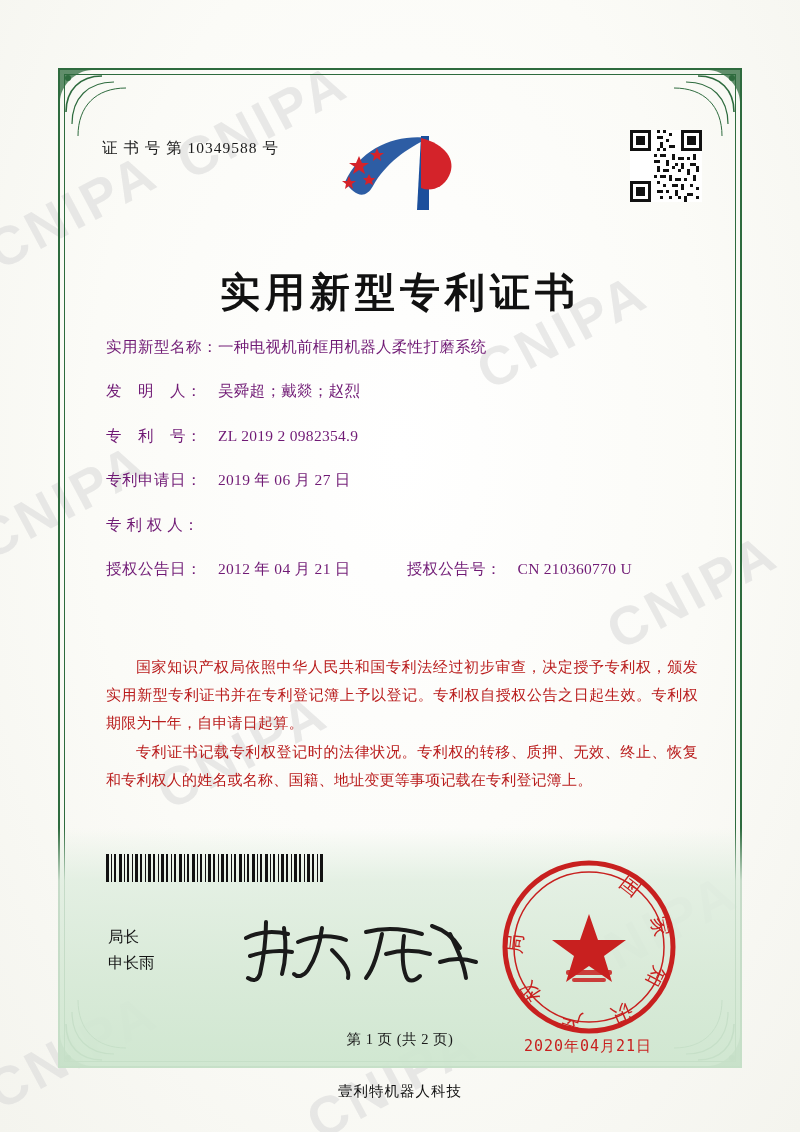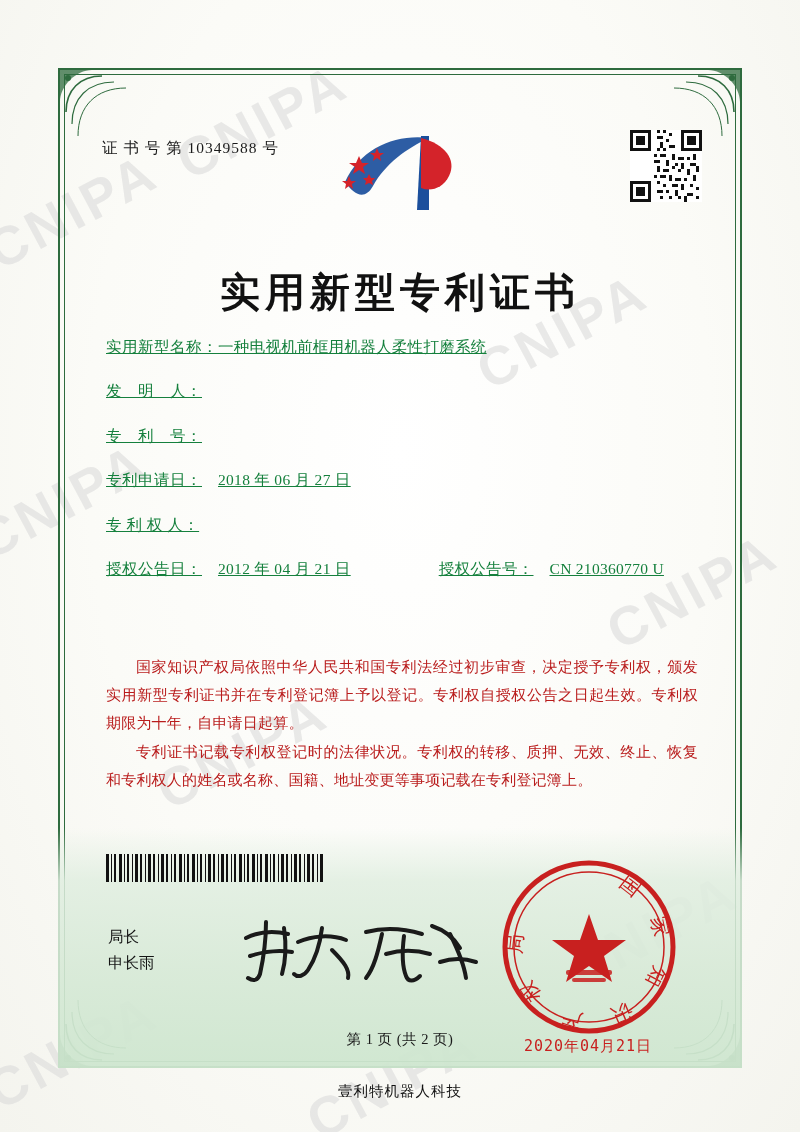--- a/index.html
+++ b/index.html
@@ -115,41 +115,40 @@
     color: #111;
     font-family: "DejaVu Serif", "Liberation Serif", serif;
     margin-top: 27px;
   }
   .fields {
     position: absolute;
     left: 48px;
     top: 268px;
     right: 44px;
     font-size: 15.5px;
-    color: #15803d;
-    text-decoration: underline;
+    color: #701a75;
   }
   .row {
     display: flex;
     align-items: flex-start;
     margin-bottom: 22px;
     line-height: 1.45;
   }
   .row .lbl {
     width: 112px;
     flex: 0 0 112px;
     letter-spacing: 0.5px;
     white-space: nowrap;
   }
   .row .val {
     flex: 1;
     letter-spacing: .3px;
   }
   .row .val2 {
-    margin-left: 88px;
+    margin-left: 56px;
   }
   .paras {
     position: absolute;
     left: 48px;
     right: 44px;
     top: 586px;
     font-size: 15px;
     line-height: 1.85;
     color: #b91c1c;
     text-align: justify;
@@ -367,27 +366,29 @@
 
     <div class="title">实用新型专利证书</div>
 
     <div class="fields">
       <div class="row">
         <div class="lbl">实用新型名称：</div>
         <div class="val">一种电视机前框用机器人柔性打磨系统</div>
       </div>
       <div class="row">
         <div class="lbl">发　明　人：</div>
+        <div class="val">吴舜超；戴燚；赵烈</div>
       </div>
       <div class="row">
         <div class="lbl">专　利　号：</div>
+        <div class="val">ZL 2019 2 0982354.9</div>
       </div>
       <div class="row">
         <div class="lbl">专利申请日：</div>
-        <div class="val">2018 年 06 月 27 日</div>
+        <div class="val">2019 年 06 月 27 日</div>
       </div>
       <div class="row">
         <div class="lbl">专 利 权 人：</div>
       </div>
       <div class="row">
         <div class="lbl">授权公告日：</div>
         <div class="val" style="flex:0 0 auto;">2012 年 04 月 21 日</div>
         <div class="val val2" style="flex:0 0 auto;">授权公告号：</div>
         <div class="val" style="margin-left:16px;">CN 210360770 U</div>
       </div>

